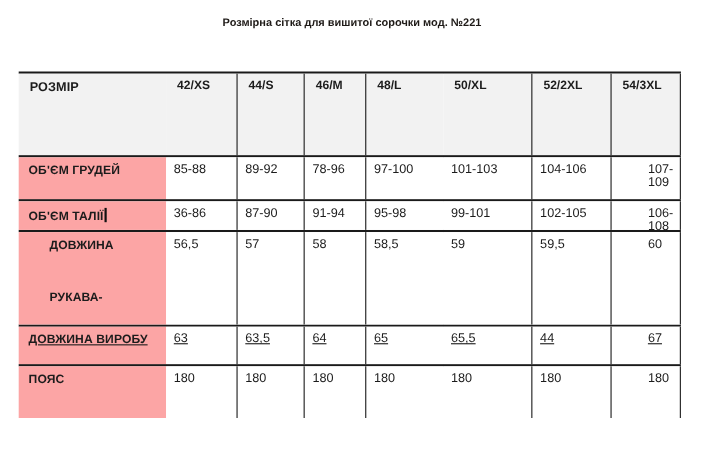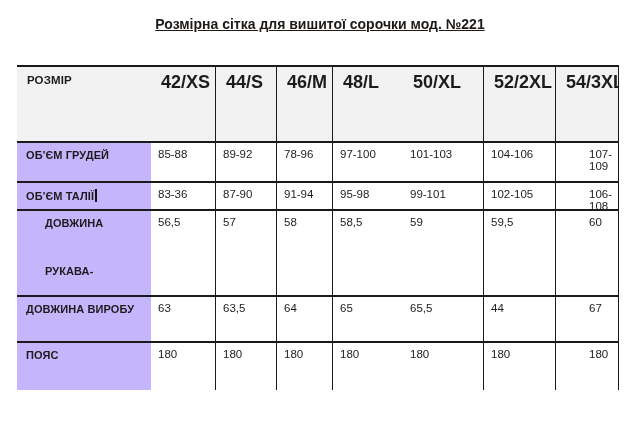--- a/index.html
+++ b/index.html
@@ -8,64 +8,63 @@
     width:640px;height:423px;
     background:#ffffff;
     font-family:"Liberation Sans", sans-serif;
     color:#1c1c1c;
     overflow:hidden;
   }
   .doc-title{
     position:absolute;
     top:16px;left:0;width:100%;
     text-align:center;
-    font-size:14px;
+    font-size:10px;
     font-weight:bold;
     color:#1e1a17;
-    text-decoration:underline;
   }
   .size-table{
     position:absolute;
     left:17px;top:65px;
     width:602px;
     border-top:2px solid #1a1a1a;
   }
   .row{
     display:grid;
     grid-template-columns:134px 64px 61px 56px 71px 80px 72px 64px;
     box-sizing:border-box;
     border-bottom:2px solid #1a1a1a;
   }
   .row.last{border-bottom:none;}
   .h-hdr{height:76px;}
   .h1{height:40px;}
   .h2{height:28px;}
   .h3{height:86px;}
-  .h4{height:46px;}
+  .h4{height:36px;text-decoration:underline;}
   .h5{height:47px;}
   .cell{
     box-sizing:border-box;
     padding:5px 2px 0 7px;
     font-size:11.5px;
     overflow:hidden;
     background:#ffffff;
   }
   .vb{border-left:1.5px solid #1a1a1a;}
   .rb{border-right:1.5px solid #1a1a1a;padding-left:33px;}
   .label{
-    background:#c4b5fd;
+    background:#fca5a5;
     font-weight:bold;
     font-size:11px;
     letter-spacing:0.1px;
     padding:6px 6px 0 9px;
   }
   .hdr .cell{
     background:#f2f2f2;
     font-weight:bold;
-    font-size:18px;
+    font-size:11px;
     padding-top:5px;
     padding-left:10px;
   }
   .hdr .label{
     font-size:11.5px;
     padding-top:7px;
   }
   .tall{
     line-height:48px;
     padding-top:0;
@@ -110,21 +109,21 @@
       <div class="cell vb">89-92</div>
       <div class="cell vb">78-96</div>
       <div class="cell vb">97-100</div>
       <div class="cell">101-103</div>
       <div class="cell vb">104-106</div>
       <div class="cell vb rb">107-109</div>
     </div>
 
     <div class="row h2">
       <div class="cell label"><span class="lbl-text-inline">ОБ'ЄМ ТАЛІЇ</span><span class="caret"></span></div>
-      <div class="cell">83-36</div>
+      <div class="cell">36-86</div>
       <div class="cell vb">87-90</div>
       <div class="cell vb">91-94</div>
       <div class="cell vb">95-98</div>
       <div class="cell">99-101</div>
       <div class="cell vb">102-105</div>
       <div class="cell vb rb">106-108</div>
     </div>
 
     <div class="row h3">
       <div class="cell label tall">

